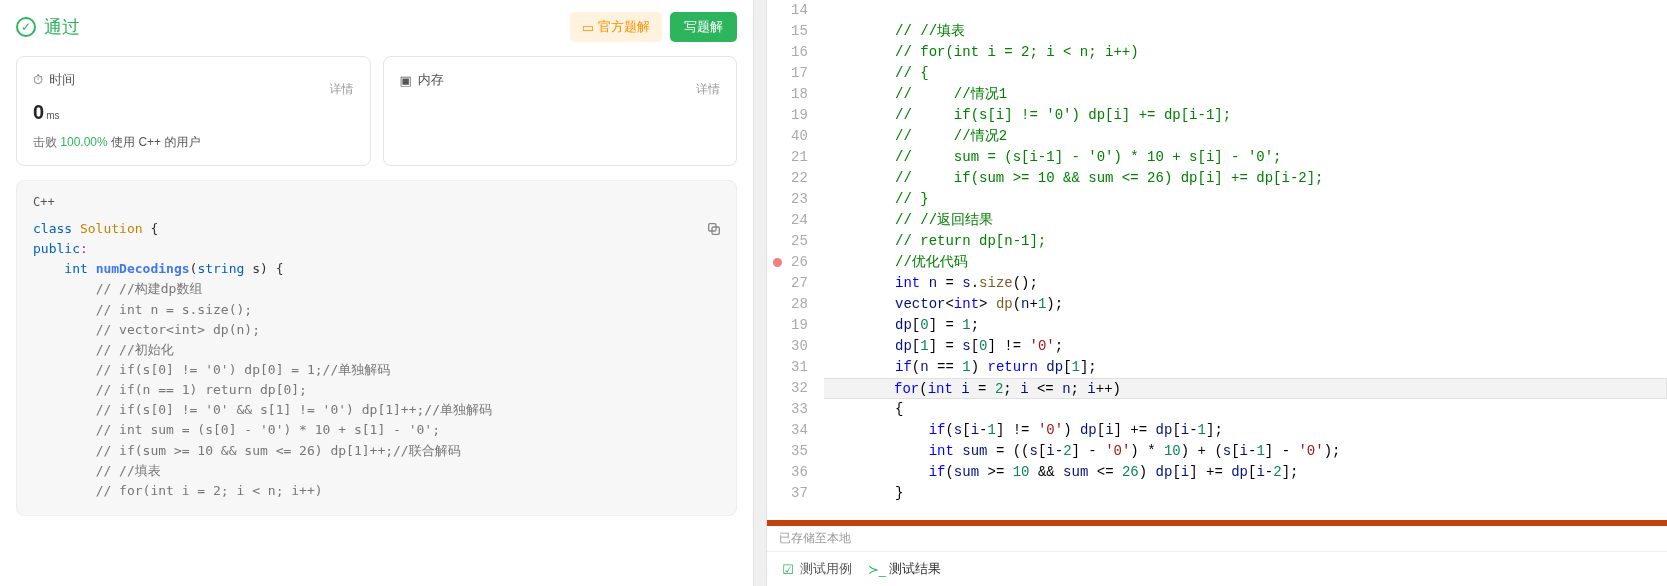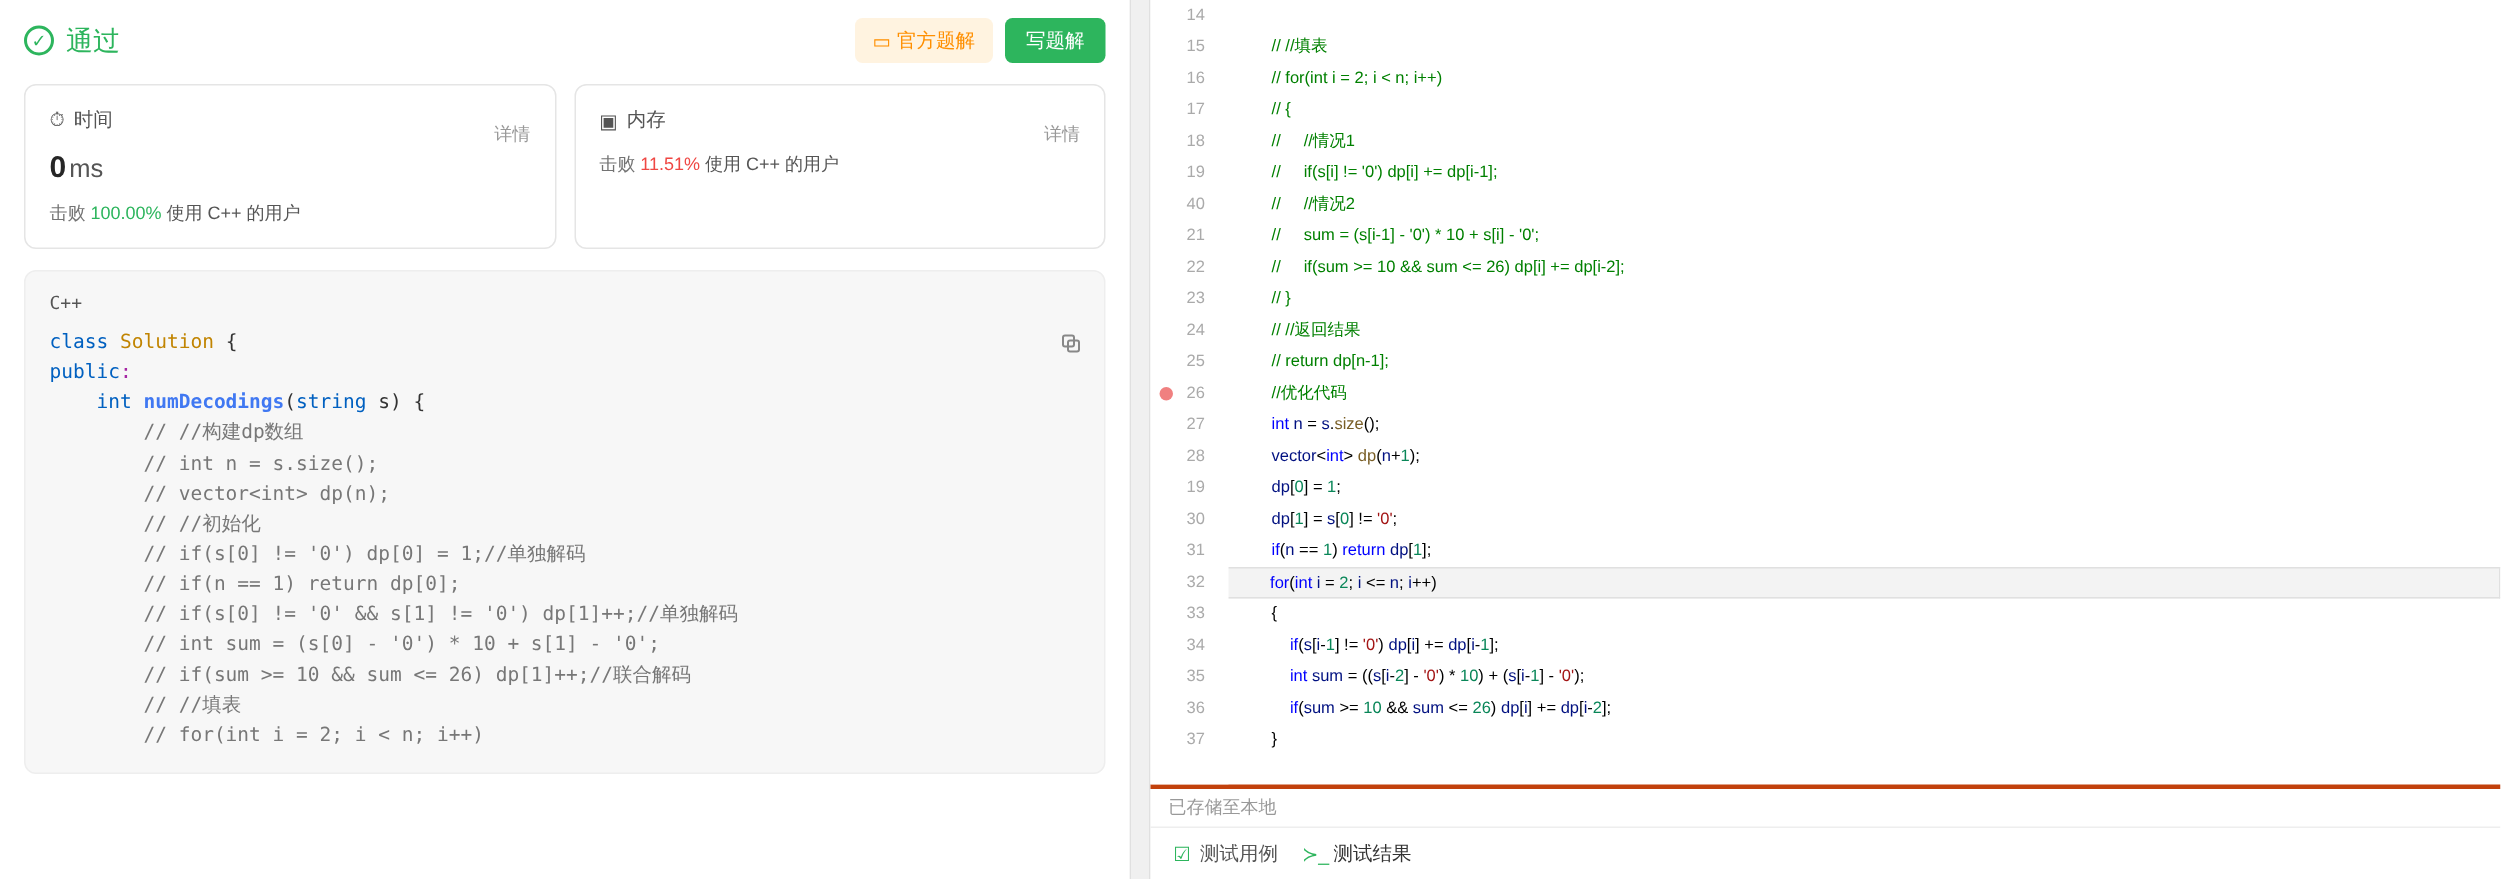--- a/index.html
+++ b/index.html
@@ -43,42 +43,42 @@
     border-radius: 5px; font-size: 13px; cursor: pointer;
   }
   .stats-row { display: flex; gap: 12px; margin-bottom: 14px; }
   .stat-card {
     flex: 1; border: 1px solid #e5e5e5; border-radius: 8px; padding: 14px 16px;
     position: relative;
   }
   .stat-header { display: flex; align-items: center; gap: 6px; color: #555; font-size: 13px; margin-bottom: 12px; }
   .detail-link { position: absolute; top: 24px; right: 16px; color: #999; font-size: 12px; cursor: pointer; }
   .stat-value { font-size: 20px; font-weight: 600; color: #262626; margin-bottom: 10px; }
-  .stat-value small { font-size: 17px; font-weight: 500; color: #555; margin-left: 2px; }
+  .stat-value small { font-size: 10px; font-weight: 500; color: #555; margin-left: 2px; }
   .stat-beat { font-size: 12px; color: #555; }
   .beat-label { color: #737373; }
   .beat-green { color: #2db55d; font-weight: 500; }
   .beat-red { color: #ef4743; font-weight: 500; }
   .code-block {
     background: #f7f7f7; border: 1px solid #eee; border-radius: 8px;
     padding: 14px 16px; position: relative; font-family: Consolas, Monaco, monospace;
   }
   .code-lang { font-size: 12px; color: #555; margin-bottom: 10px; }
   .copy-btn { position: absolute; top: 40px; right: 14px; color: #888; cursor: pointer; }
   .code-pre { font-family: Consolas, Monaco, monospace; font-size: 13px; line-height: 1.55; white-space: pre; color: #333; }
   .kw-blue { color: #0060c0; }
   .kw-type { color: #c18401; }
   .kw-purple { color: #a626a4; }
   .kw-func { color: #4078f2; font-weight: bold; }
   .kw-comment { color: #777; }
 
   .divider { width: 14px; background: #f0f0f0; border-left: 1px solid #e0e0e0; border-right: 1px solid #e0e0e0; }
 
   .right-panel { flex: 1; display: flex; flex-direction: column; background: #fff; }
-  .editor { flex: 1; display: flex; font-family: Liberation Sans, sans-serif; font-size: 11px; overflow: hidden; }
+  .editor { flex: 1; display: flex; font-family: Liberation Mono, monospace; font-size: 14px; overflow: hidden; }
   .gutter {
     background: #fff; color: #aaa; text-align: right; padding: 0 16px 0 24px;
     user-select: none; line-height: 21px; position: relative;
   }
   .gutter .ln { height: 21px; }
   .gutter .bp::before {
     content: ""; position: absolute; left: 6px; width: 9px; height: 9px;
     background: #f08080; border-radius: 50%; margin-top: 6px;
   }
   .code-area { flex: 1; line-height: 21px; white-space: pre; }
@@ -86,21 +86,21 @@
   .cl.hl { background: #f3f3f3; border: 1px solid #e0e0e0; border-left: none; margin-left: -1px; }
   .tok-comment { color: #008000; }
   .tok-kw { color: #0000ff; }
   .tok-type { color: #0000ff; }
   .tok-num { color: #098658; }
   .tok-str { color: #a31515; }
   .tok-id { color: #001080; }
   .tok-fn { color: #795e26; }
   .tok-default { color: #000; }
 
-  .save-status { font-size: 12px; color: #999; padding: 4px 12px; border-top: 3px solid #c2410c; }
+  .save-status { font-size: 12px; color: #999; padding: 4px 12px; border-top: 6px solid #c2410c; }
   .bottom-tabs {
     display: flex; gap: 18px; padding: 8px 14px; border-top: 1px solid #eee;
     font-size: 13px; align-items: center;
   }
   .btab { display: flex; align-items: center; gap: 5px; cursor: pointer; color: #555; }
   .btab.active { color: #333; font-weight: 500; }
   .bicon { width: 14px; height: 14px; display: inline-flex; align-items: center; justify-content: center; }
   .bicon.green { color: #2db55d; }
 </style>
 </head>
@@ -136,25 +136,20 @@
         <span class="beat-green">100.00%</span>
         <span>使用 C++ 的用户</span>
       </div>
     </div>
     <div class="stat-card">
       <div class="stat-header">
         <span>▣</span>
         <span>内存</span>
       </div>
       <span class="detail-link">详情</span>
-      <div class="stat-beat">
-        <span class="beat-label">击败</span>
-        <span class="beat-red">11.51%</span>
-        <span>使用 C++ 的用户</span>
-      </div>
     </div>
   </div>
 
   <div class="code-block">
     <div class="code-lang">C++</div>
     <span class="copy-btn">
       <svg width="16" height="16" viewBox="0 0 24 24" fill="none" stroke="currentColor" stroke-width="2">
           <rect x="9" y="9" width="11" height="11" rx="2"></rect>
           <rect x="4" y="4" width="11" height="11" rx="2"></rect>
         </svg>

